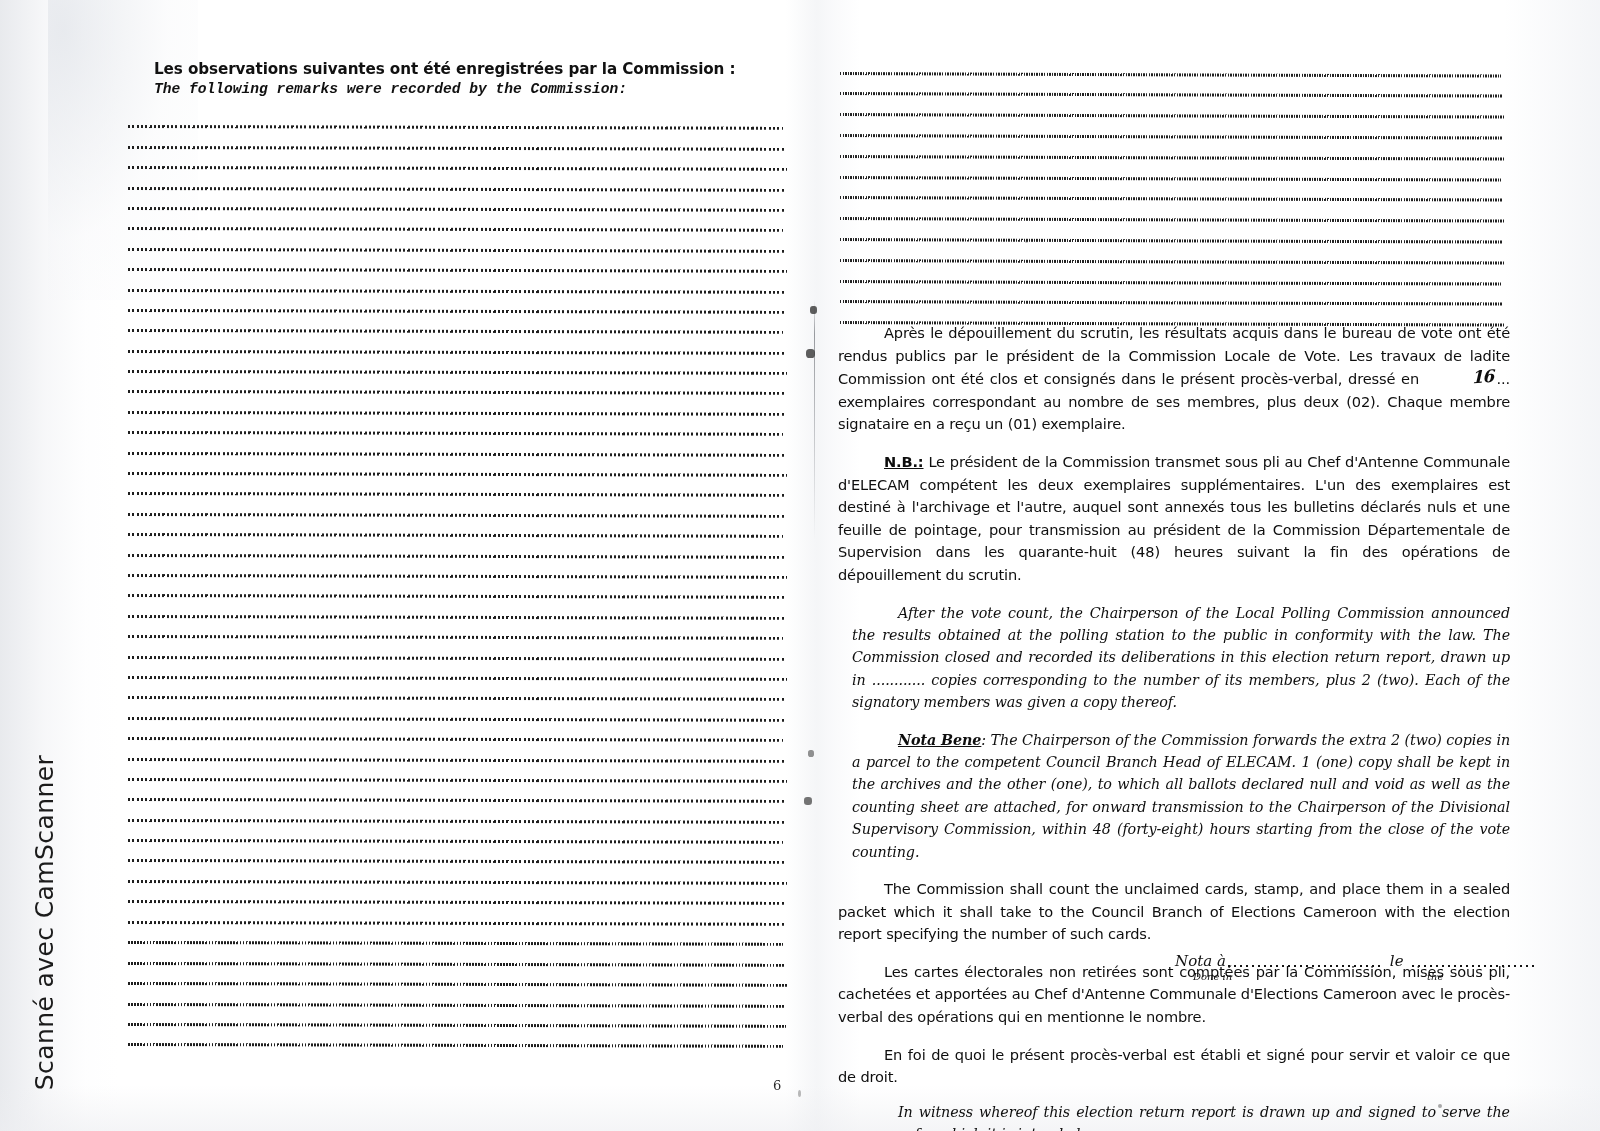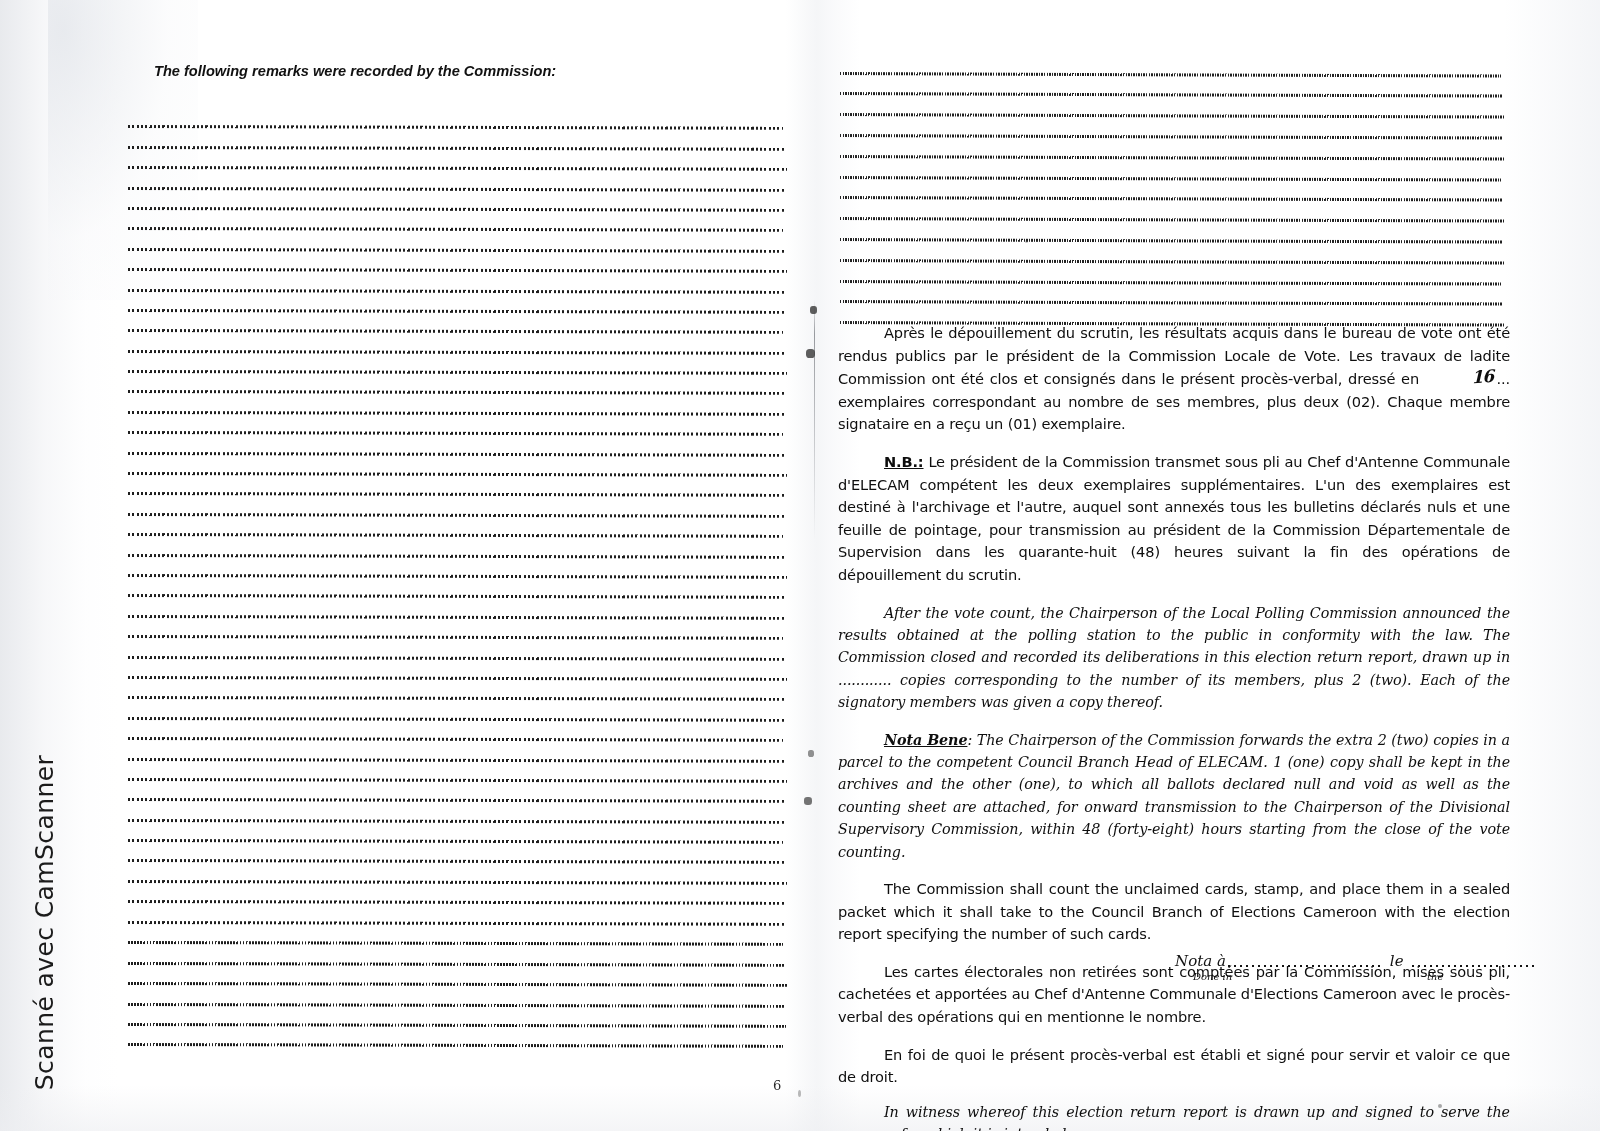--- a/index.html
+++ b/index.html
@@ -114,21 +114,21 @@
   }
   .heading-fr {
     font-family: "DejaVu Sans", sans-serif;
     font-weight: 700;
     font-size: 15.2px;
     letter-spacing: -0.1px;
     margin-left: 26px;
     color: #111;
   }
   .heading-en {
-    font-family: Liberation Sans, sans-serif;
+    font-family: Liberation Mono, monospace;
     font-style: italic;
     font-weight: 700;
     font-size: 14.6px;
     margin-left: 26px;
     margin-top: 3px;
     color: #111;
   }
 
   .dotted-lines {
     position: absolute;
@@ -193,20 +193,21 @@
     line-height: 22.6px;
     color: #0e0e0e;
     letter-spacing: -0.15px;
   }
   p.para.en {
     font-family: "DejaVu Serif", serif;
     font-style: italic;
     font-size: 14.3px;
     line-height: 22.4px;
     letter-spacing: -0.1px;
+    margin-left: 14px;
   }
   .lbl-b { font-weight: 700; text-decoration: underline; }
   .handwrite {
     font-family: "DejaVu Serif", serif;
     font-style: italic;
     font-weight: 700;
     font-size: 17px;
     letter-spacing: -1px;
     display: inline-block;
     transform: rotate(-4deg) skewX(-6deg);
@@ -289,20 +290,21 @@
   <div class="spine-mark" style="left:808px;top:750px;width:6px;height:7px;opacity:.55"></div>
   <div class="spine-mark" style="left:804px;top:797px;width:8px;height:8px;opacity:.7"></div>
 
   <div class="speck" style="left:1438px;top:1104px;width:4px;height:4px;"></div>
   <div class="speck" style="left:1025px;top:240px;width:3px;height:3px;opacity:.35"></div>
   <div class="speck" style="left:798px;top:1090px;width:3px;height:7px;opacity:.4"></div>
 
   <div class="watermark">Scanné avec CamScanner</div>
 
   <div class="col-left">
+    <div class="heading-fr">Les observations suivantes ont été enregistrées par la Commission :</div>
     <div class="heading-en">The following remarks were recorded by the Commission:</div>
   </div>
 
   <div class="dotted-lines" id="left-lines" style="top:112px;">
       <div class="dotline">
         <i style="transform: rotate(0.16deg); transform-origin: left center; width: 99.2%;"></i>
       </div>
       <div class="dotline">
         <i style="transform: rotate(0.16deg); transform-origin: left center; width: 99.52%;"></i>
       </div>

